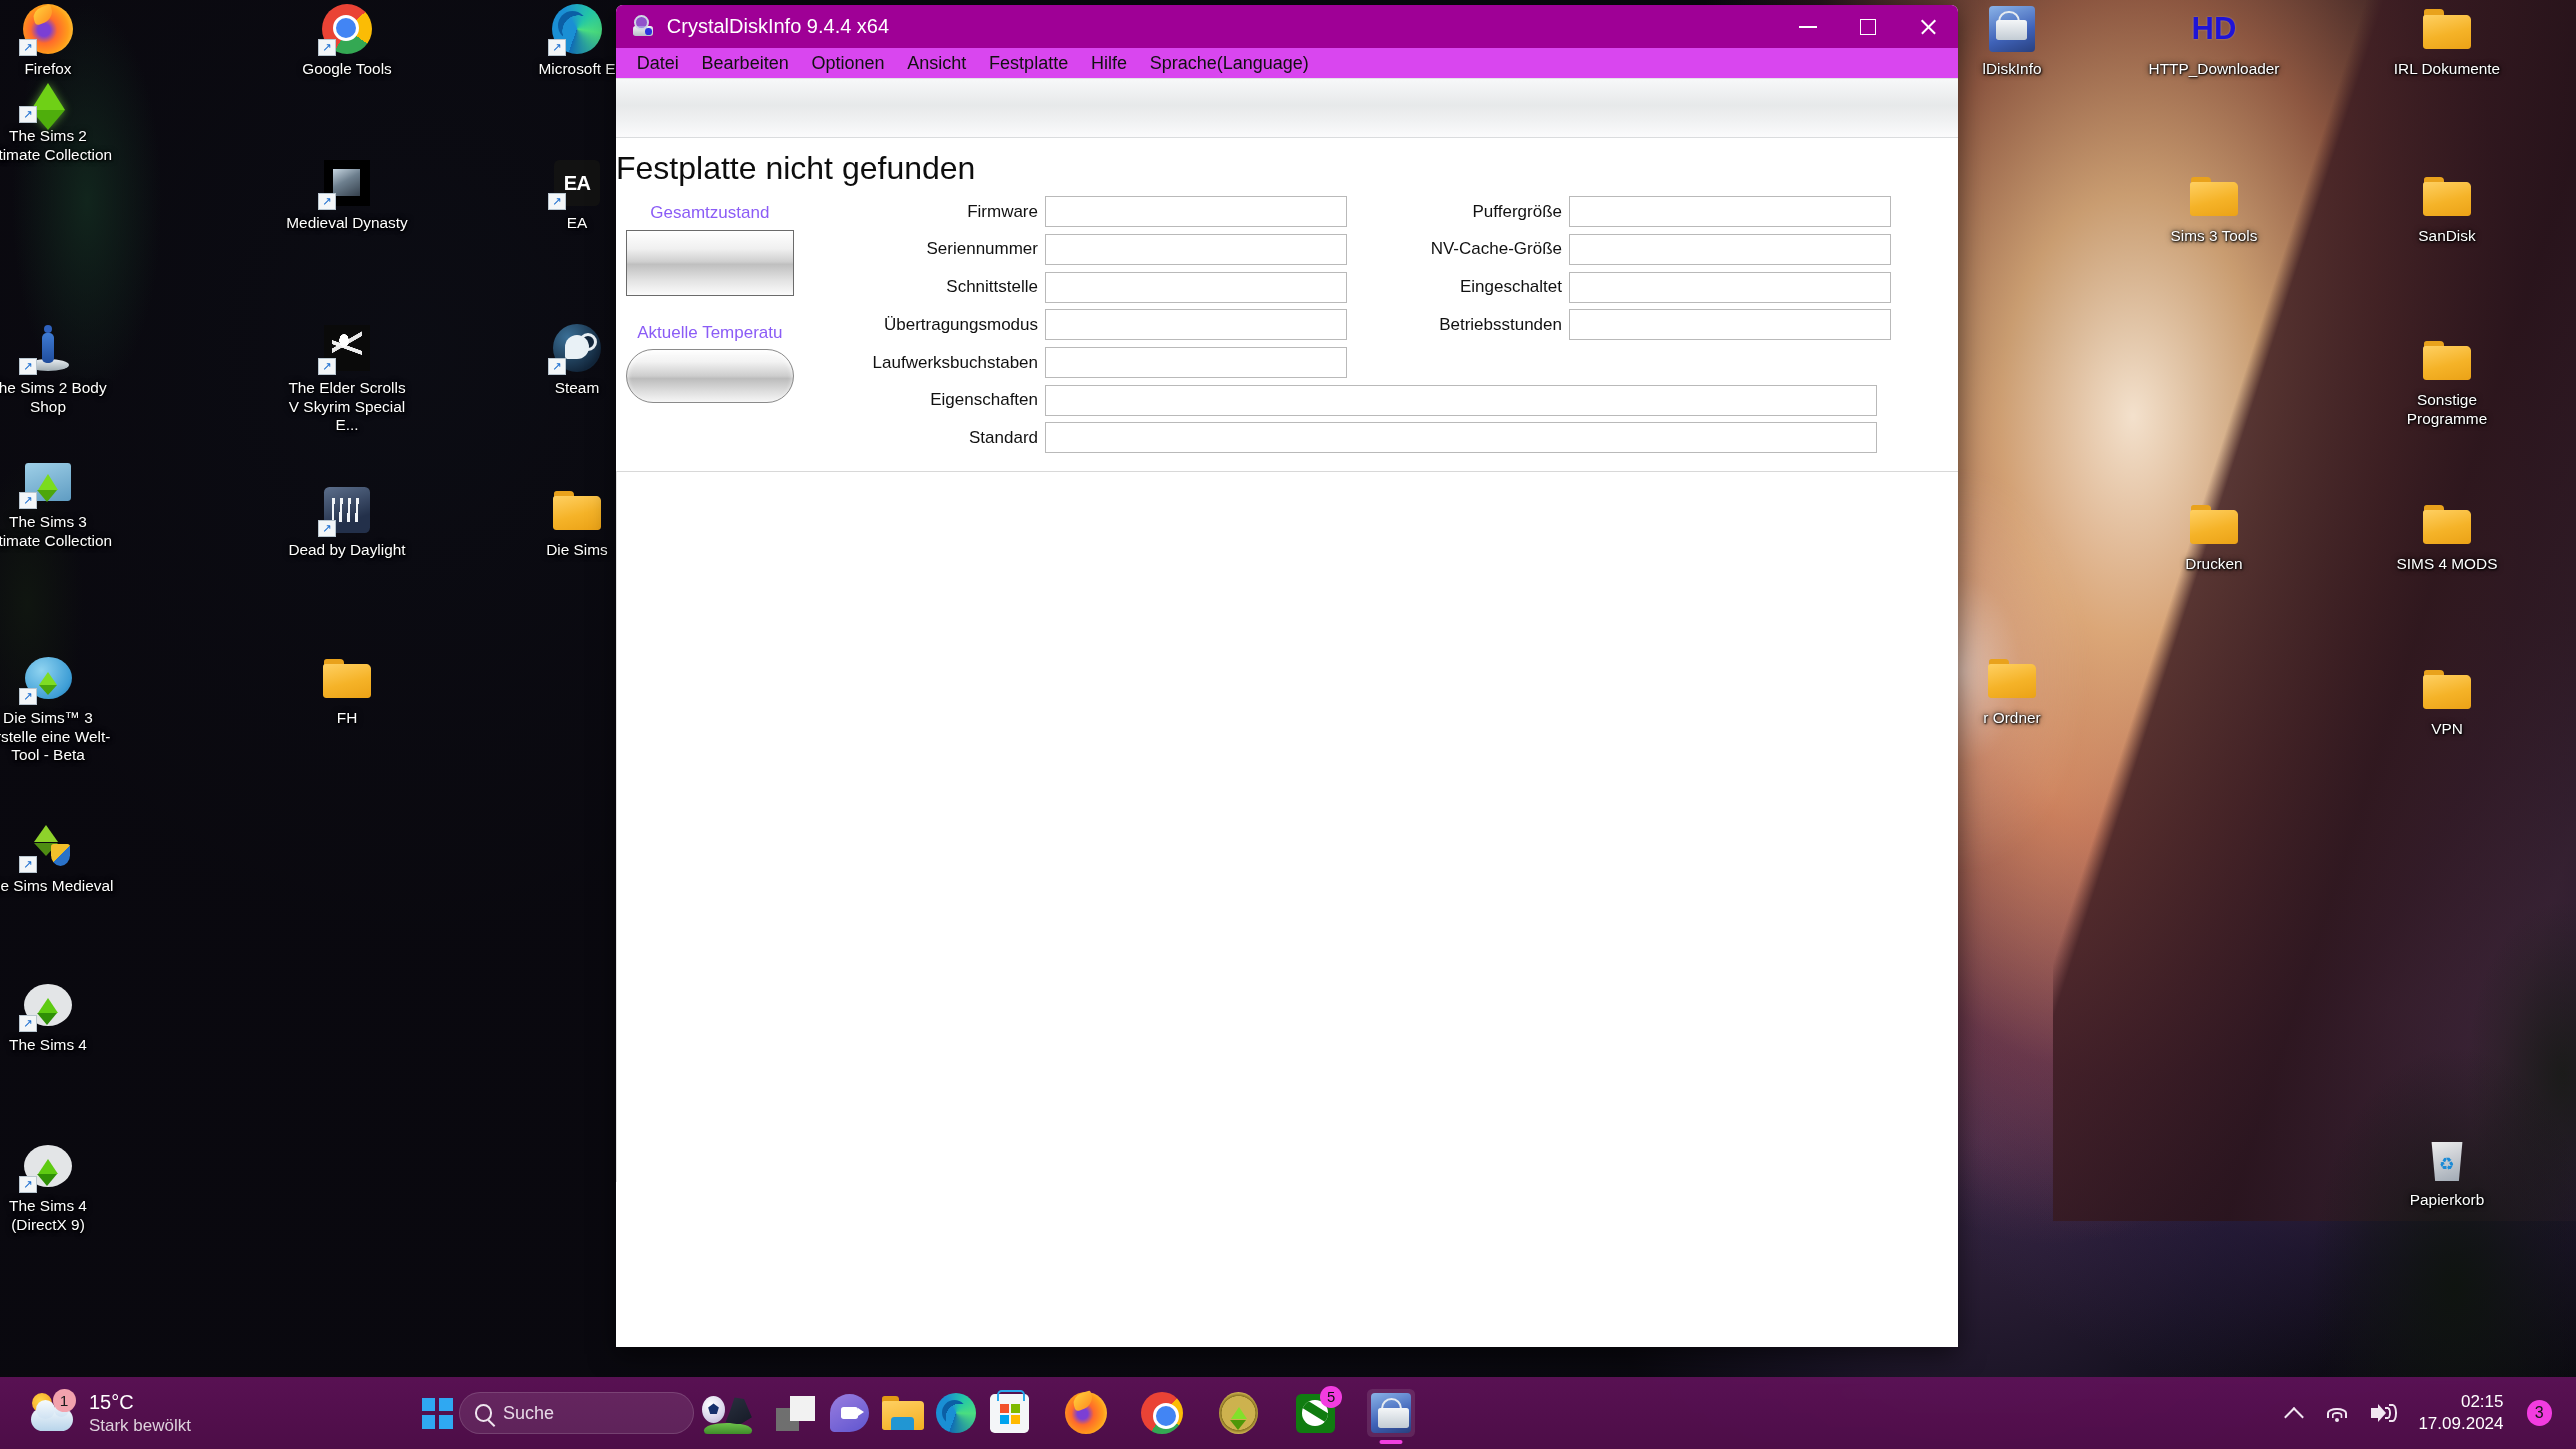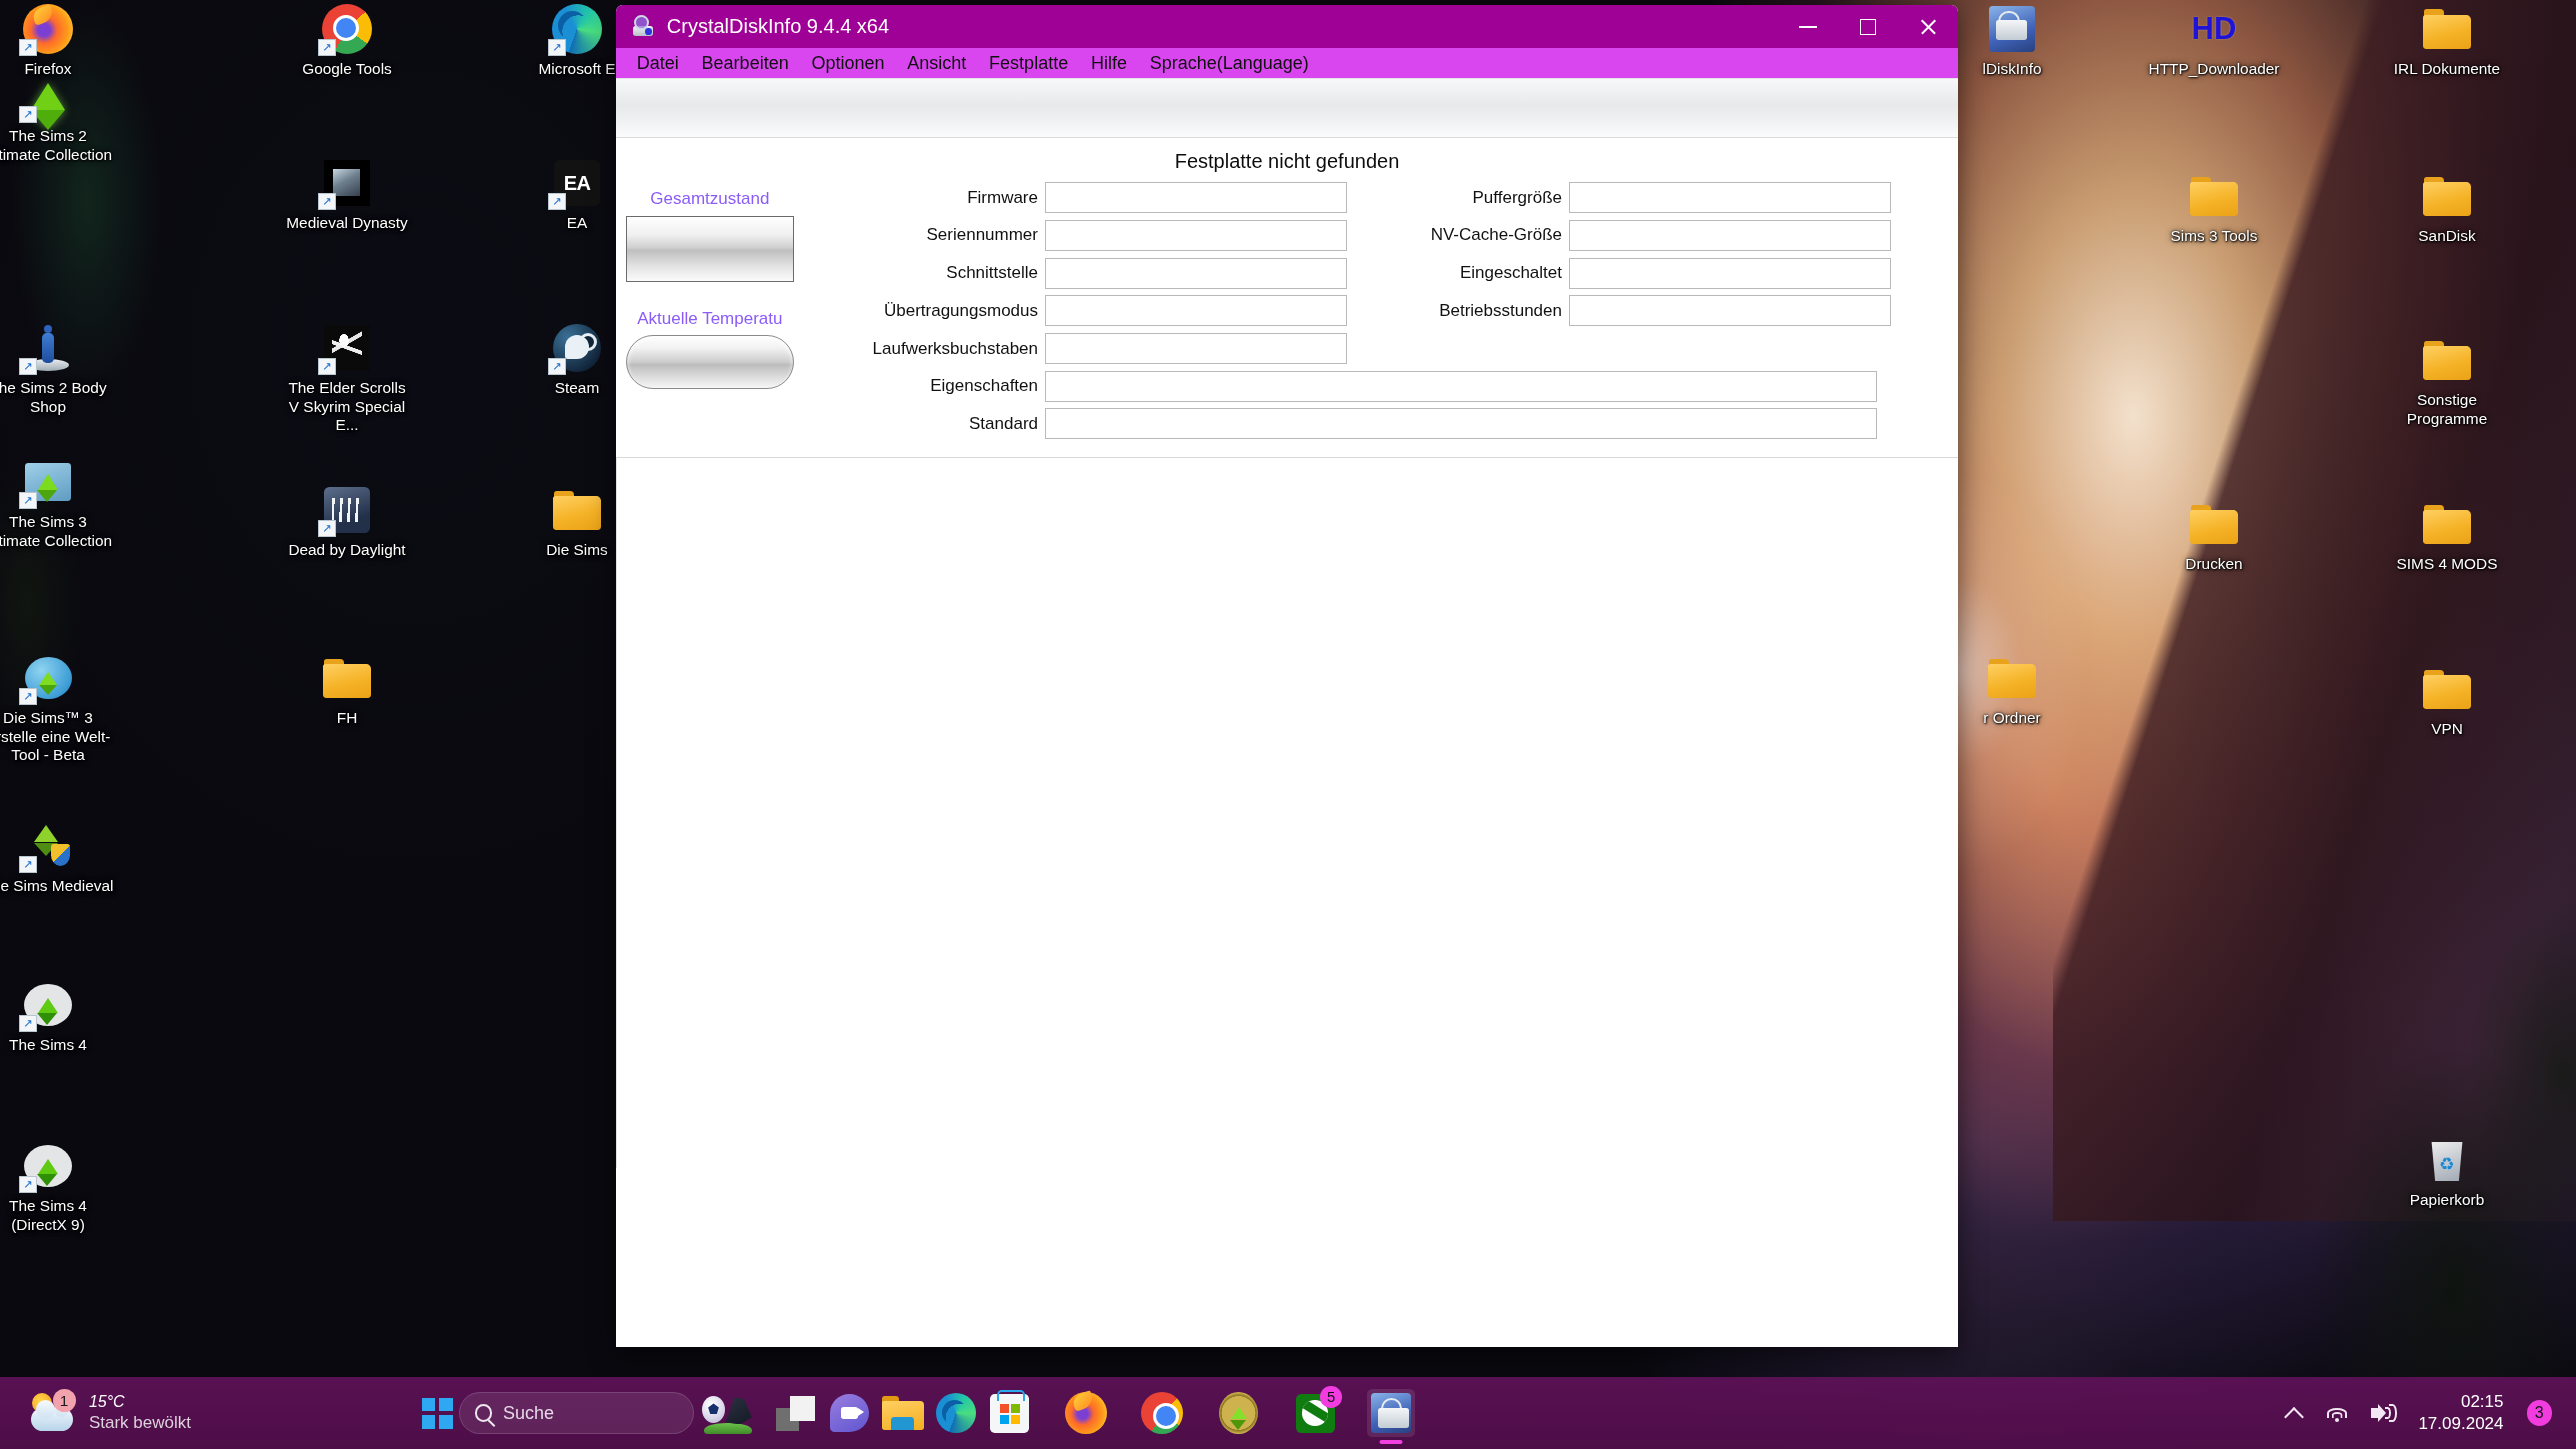--- a/index.html
+++ b/index.html
@@ -163,21 +163,21 @@
   .wx-cloud { position:absolute; left:1.3px; bottom:2.7px; width:42px; height:23px; border-radius:12px;
     background: linear-gradient(#f1f7fc, #b8d4ea); }
   .wx-cloud::before{content:"";position:absolute;left:5.4px;top:-8.7px;width:19px;height:19px;border-radius:50%;
     background:linear-gradient(#f6fafd,#cfe2f2);}
   .wx-cloud::after{content:"";position:absolute;right:4px;top:-6px;width:14.8px;height:14.8px;border-radius:50%;
     background:linear-gradient(#f6fafd,#cfe2f2);}
   .wx-badge { position:absolute; left:23px; top:-2.7px; min-width:23px; height:23px; border-radius:11.4px;
     background:#f2a2ad; color:#1b1b1b; font-size:15.4px; display:flex; align-items:center; justify-content:center;
     padding: 0 4px; }
   .wx-text { margin-left: 9.4px; line-height: 1.3; }
-  .wx-temp { color:#fff; font-size:16px;font-style:italic; }
+  .wx-temp { color:#fff; font-size:20px; }
   .wx-desc { color:#ddd1dc; font-size:17px; }
 
   #tb-center { display:flex; align-items:center; gap: 6.7px; }
   .win-logo { width: 31px; height: 31px; display:grid; grid-template-columns: 1fr 1fr; grid-template-rows: 1fr 1fr; gap: 3.4px; }
   .win-logo span { background: #2fa8f2; display:block; }
   #searchbox { width: 235px; height: 42px; border-radius: 21px;
     background: rgba(255,255,255,0.09); border: 0.7px solid rgba(255,255,255,0.14);
     display:flex; align-items:center; padding: 0 14.8px; gap: 10.7px; }
   .search-icon { width: 17.4px; height: 17.4px; border: 2px solid #efe6ef; border-radius: 50%; position: relative; }
   .search-icon::after { content:""; position:absolute; right:-5.4px; bottom:-4px; width:8.7px; height:2px;
@@ -298,21 +298,21 @@
   .gl-close::before,.gl-close::after{content:"";position:absolute;left:0;top:8.7px;width:19px;height:1.7px;background:#fff;}
   .gl-close::before{transform:rotate(45deg);} .gl-close::after{transform:rotate(-45deg);}
 
   #cdi-menubar { height: 29.5px; background:#d946ef; display:flex; align-items:center; padding-left: 9.4px; }
   #cdi-menubar .mi { font-size: 18px; color:#111; padding: 2.7px 11.4px; }
 
   #cdi-toolbar { height: 60px; background: linear-gradient(180deg,#f7f8f9 0%,#e7e9ea 45%,#f0f1f2 72%,#fbfbfc 100%);
     border-top: 0.7px solid #e2e4e6; border-bottom: 0.7px solid #dadcde; }
 
   #cdi-body { position: relative; background:#fff; }
-  #cdi-disktitle { text-align:center; font-size: 20px; color:#0d0d0d; padding: 12px 0 9.4px 0; }
+  #cdi-disktitle { text-align:left; font-size: 32px; color:#0d0d0d; padding: 12px 0 9.4px 0; }
 
   #cdi-main { display:flex; padding: 0 0 0 0; }
   #cdi-left { width: 181px; padding-left: 6.7px; }
   .ll-label { text-align:center; font-size:17px; color:#8b5cf6; margin-top: 6.7px; white-space: nowrap; overflow: hidden; }
   #health-box { width: 168px; height: 66px; margin: 6.7px auto 0 auto; border: 1.3px solid #6b6b6b;
     background: linear-gradient(180deg,#ffffff 0%,#f0f0f0 28%,#cfcfcf 48%,#bfbfbf 52%,#e4e4e4 78%,#fbfbfb 100%); }
   #temp-box { width: 168px; height: 54px; margin: 6.7px auto 0 auto; border-radius: 27px; border: 1.3px solid #8a8a8a;
     background: linear-gradient(180deg,#fdfdfd 0%,#f3f3f3 22%,#cdcdcd 50%,#bcbcbc 55%,#dedede 80%,#f6f6f6 100%);
     box-shadow: inset 0 2px 5.4px rgba(255,255,255,.9); }
 

